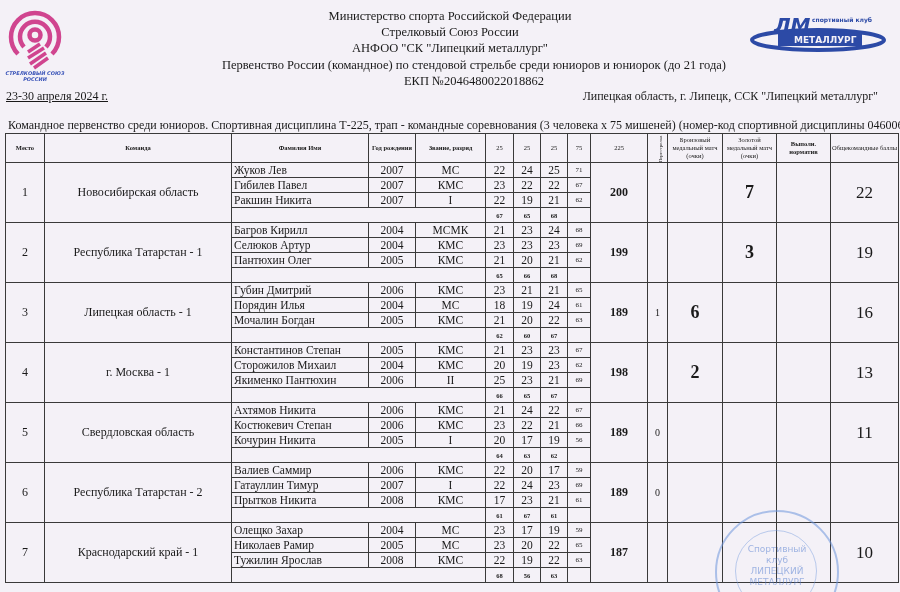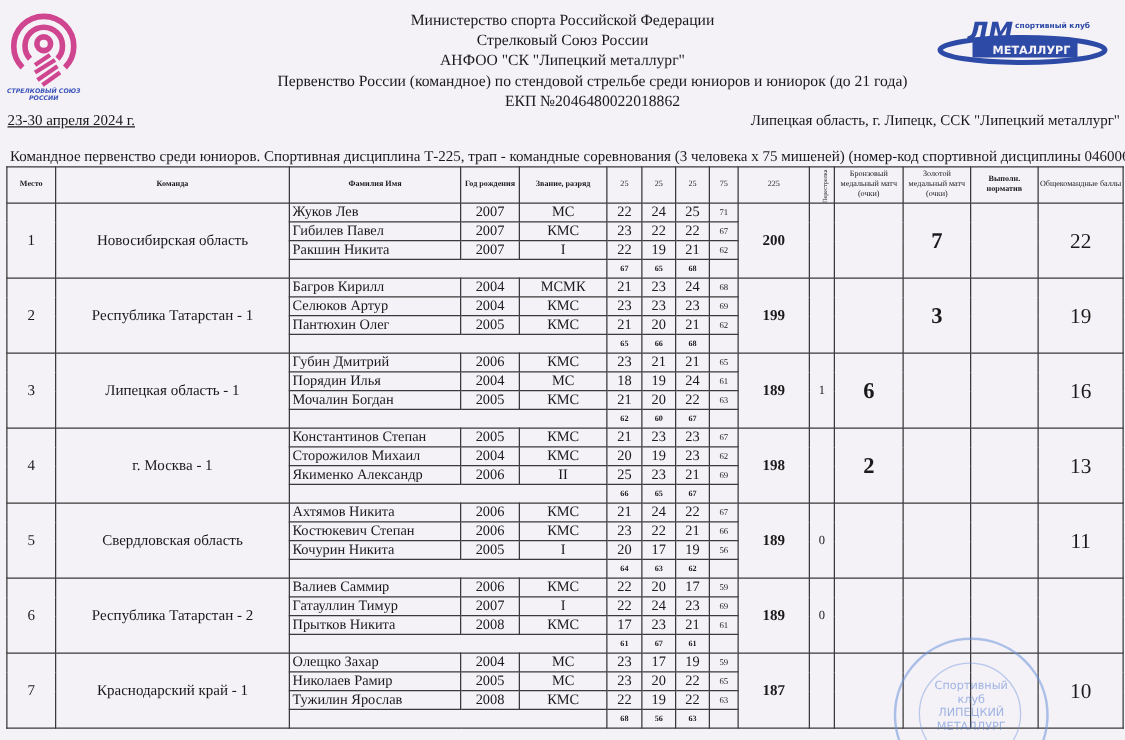--- a/index.html
+++ b/index.html
@@ -7,21 +7,21 @@
     width:900px; height:592px; overflow:hidden; position:relative;
     background:#f4f1f7; color:#1a1a1a;
     font-family:"Liberation Serif", "DejaVu Serif", serif;
   }
   .abs { position:absolute; }
   .hdr-line { position:absolute; left:0; width:900px; text-align:center; font-size:12.5px; line-height:15px; }
   .hdr-bold { font-weight:normal;margin-left:24px; }
   #logo-left { left:6px; top:8px; width:58px; height:78px; }
   #logo-right { left:748px; top:10px; width:140px; height:50px; }
   .date { left:6px; top:89px; font-size:12px;text-decoration:underline; }
-  .venue { right:4px; top:89px; font-size:12px; }
+  .venue { right:22px; top:89px; font-size:12px; }
   .subtitle { left:8px; top:118px; font-size:12px; white-space:nowrap; }
   table.results {
     position:absolute; left:5px; top:133px; width:893px;
     border-collapse:collapse; table-layout:fixed;
   }
   table.results th, table.results td {
     border:1px solid #3a3a3a; padding:0; text-align:center; vertical-align:middle;
     overflow:hidden; white-space:nowrap;
   }
   table.results th { font-size:6.5px; font-weight:bold; height:28px; line-height:8px; white-space:normal; }
@@ -274,21 +274,21 @@
       <tr class="prow">
         <td class="name">Сторожилов Михаил</td>
         <td class="yr">2004</td>
         <td class="rank">КМС</td>
         <td class="sc">20</td>
         <td class="sc">19</td>
         <td class="sc">23</td>
         <td class="tot">62</td>
       </tr>
       <tr class="prow">
-        <td class="name">Якименко Александр</td>
+        <td class="name">Якименко Пантюхин</td>
         <td class="yr">2006</td>
         <td class="rank">II</td>
         <td class="sc">25</td>
         <td class="sc">23</td>
         <td class="sc">21</td>
         <td class="tot">69</td>
       </tr>
       <tr class="srow">
         <td colspan="3"></td>
         <td class="sub">66</td>

